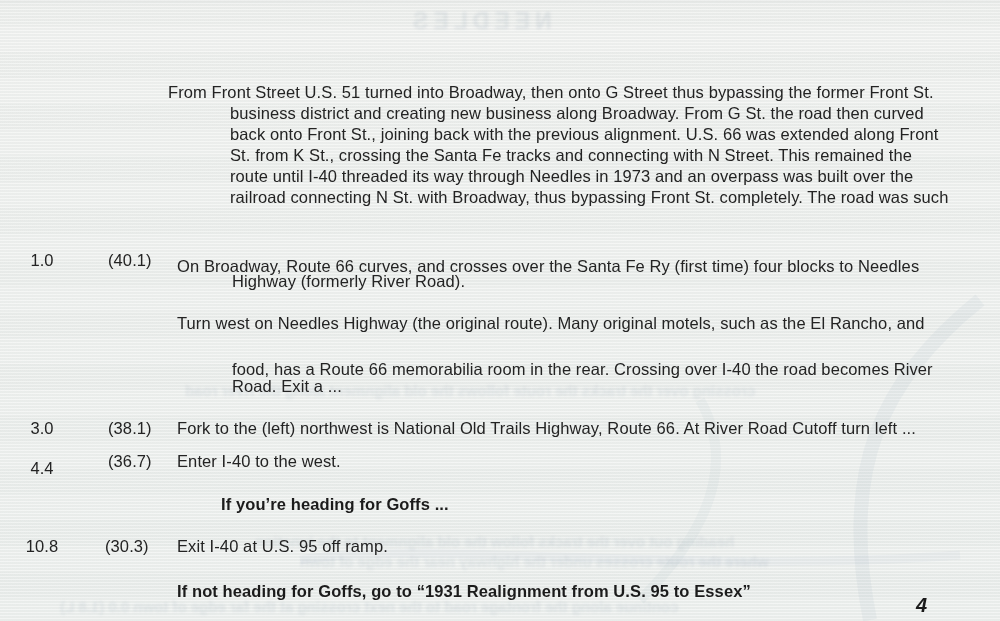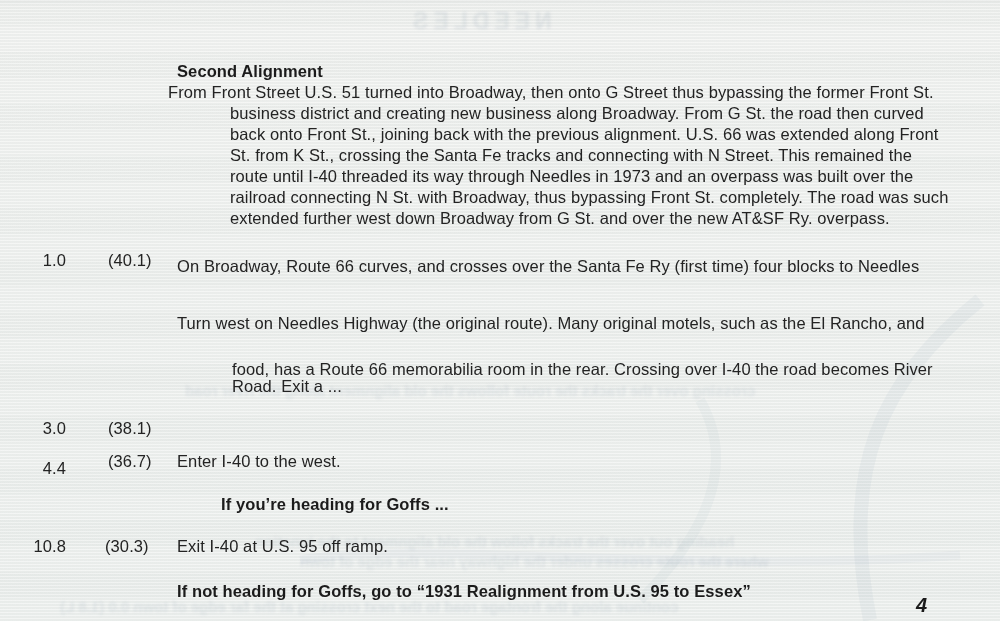--- a/index.html
+++ b/index.html
@@ -9,21 +9,21 @@
     position:relative; width:1000px; height:621px; overflow:hidden;
     background:
       repeating-linear-gradient(180deg, rgba(255,255,255,0.30) 0 1px, rgba(200,207,205,0.14) 1px 3px),
       repeating-linear-gradient(180deg, rgba(222,228,226,0.10) 0 26px, rgba(255,255,255,0.12) 26px 52px),
       linear-gradient(180deg, #e7e9e7 0, #f0f1ef 5px, #eef0ee 45%, #ecefed 100%);
     font-family:"Liberation Sans","DejaVu Sans",sans-serif;
     color:#232323;
   }
   .t { position:absolute; white-space:nowrap; font-size:16.5px; line-height:20px; letter-spacing:0.1px; z-index:2; }
   .b { font-weight:bold; color:#1b1b1b; }
-  .miles { width:48px; text-align:right; }
+  .miles { width:48px; text-align:center; }
   .pageno { font-size:20px; font-weight:bold; font-style:italic; color:#1b1b1b; }
   .ghost {
     position:absolute; z-index:1; white-space:nowrap;
     transform:scaleX(-1); transform-origin:center;
     color:rgba(106,132,156,0.13); filter:blur(1.4px); font-weight:bold;
   }
   .ghost-map { position:absolute; z-index:0; left:0; top:0; }
 </style>
 </head>
 <body>
@@ -34,40 +34,40 @@
     <path d="M 980 300 C 880 380, 840 470, 870 620" fill="none" stroke="rgba(120,145,170,0.07)" stroke-width="14"></path>
     <path d="M 700 400 C 740 470, 700 540, 640 600" fill="none" stroke="rgba(120,145,170,0.06)" stroke-width="10"></path>
     <path d="M 300 560 C 420 540, 700 575, 960 555" fill="none" stroke="rgba(120,145,170,0.05)" stroke-width="9"></path>
   </svg>
   <div class="ghost" style="left:408px; top:8px; font-size:23px; letter-spacing:5px;">NEEDLES</div>
   <div class="ghost" style="left:185px; top:382px; font-size:15px;">crossing over the tracks the route follows the old alignment along the river road</div>
   <div class="ghost" style="left:255px; top:533px; font-size:15px;">heading out over the tracks follow the old alignment to the junction</div>
   <div class="ghost" style="left:300px; top:553px; font-size:15px;">where the route crosses under the highway near the edge of town</div>
   <div class="ghost" style="left:60px; top:598px; font-size:15px;">continue along the frontage road to the next crossing at the far edge of town  0.0  (1.8 L)</div>
 
-  <div class="t b" style="left:177px; top:61px;">Second Alignment</div>
 
   <div class="t" style="left:168px; top:82px;">From Front Street U.S. 51 turned into Broadway, then onto G Street thus bypassing the former Front St.</div>
   <div class="t" style="left:230px; top:103px;">business district and creating new business along Broadway. From G St. the road then curved</div>
   <div class="t" style="left:230px; top:124px;">back onto Front St., joining back with the previous alignment. U.S. 66 was extended along Front</div>
   <div class="t" style="left:230px; top:145px;">St. from K St., crossing the Santa Fe tracks and connecting with N Street. This remained the</div>
   <div class="t" style="left:230px; top:166px;">route until I-40 threaded its way through Needles in 1973 and an overpass was built over the</div>
   <div class="t" style="left:230px; top:187px;">railroad connecting N St. with Broadway, thus bypassing Front St. completely. The road was such</div>
-  <div class="t" style="left:230px; top:208px;">extended further west down Broadway from G St. and over the new AT&amp;SF Ry. overpass.</div>
 
   <div class="t miles" style="left:18px; top:250px;">1.0</div>
   <div class="t" style="left:108px; top:250px;">(40.1)</div>
   <div class="t" style="left:177px; top:250px;margin-top:6px;">On Broadway, Route 66 curves, and crosses over the Santa Fe Ry (first time) four blocks to Needles</div>
+  <div class="t" style="left:232px; top:271px;">Highway (formerly River Road).</div>
 
   <div class="t" style="left:177px; top:313px;">Turn west on Needles Highway (the original route). Many original motels, such as the El Rancho, and</div>
   <div class="t" style="left:232px; top:359px;">food, has a Route 66 memorabilia room in the rear. Crossing over I-40 the road becomes River</div>
   <div class="t" style="left:232px; top:376px;">Road. Exit a ...</div>
 
   <div class="t miles" style="left:18px; top:418px;">3.0</div>
   <div class="t" style="left:108px; top:418px;">(38.1)</div>
+  <div class="t" style="left:177px; top:418px;">Fork to the (left) northwest is National Old Trails Highway, Route 66. At River Road Cutoff turn left ...</div>
 
   <div class="t miles" style="left:18px; top:451px;margin-top:7px;">4.4</div>
   <div class="t" style="left:108px; top:451px;">(36.7)</div>
   <div class="t" style="left:177px; top:451px;">Enter I-40 to the west.</div>
 
   <div class="t b" style="left:177px; top:494px;margin-left:44px;">If you’re heading for Goffs ...</div>
 
   <div class="t miles" style="left:18px; top:536px;">10.8</div>
   <div class="t" style="left:105px; top:536px;">(30.3)</div>
   <div class="t" style="left:177px; top:536px;">Exit I-40 at U.S. 95 off ramp.</div>

